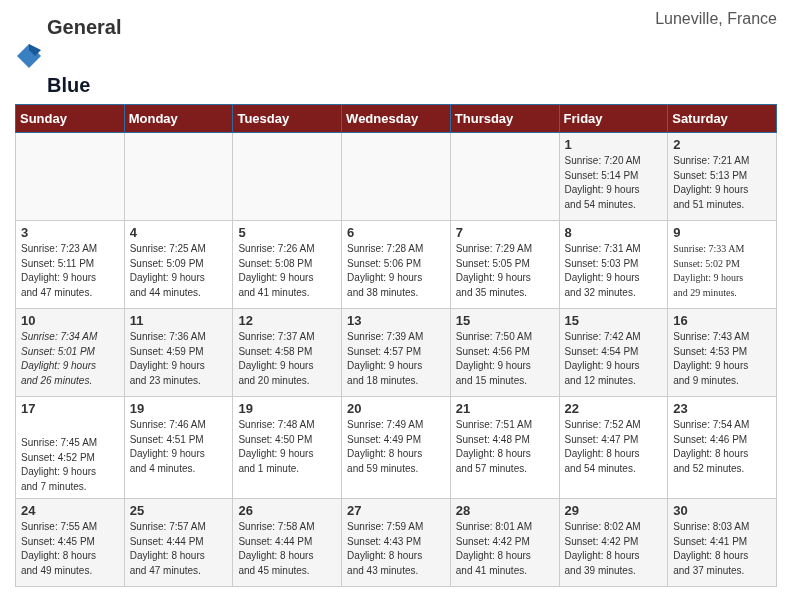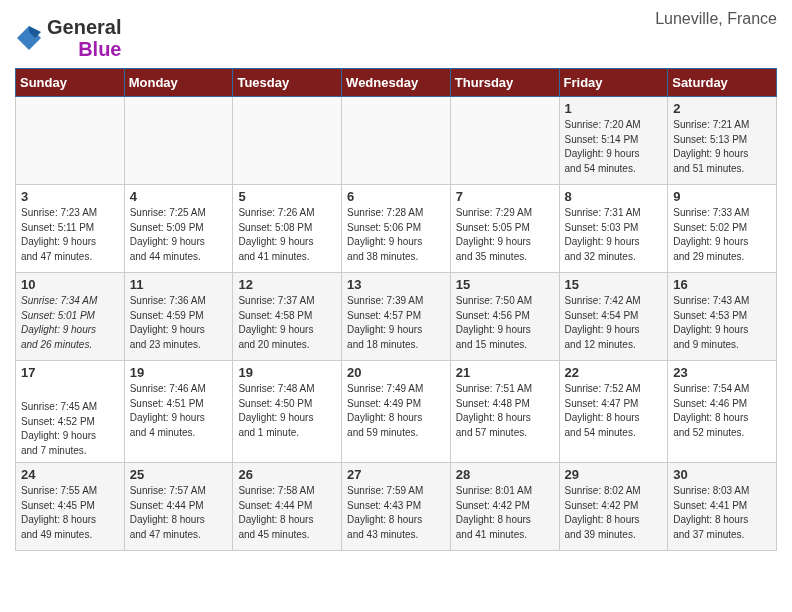--- a/index.html
+++ b/index.html
@@ -18,31 +18,31 @@
     }
     .logo {
       display: flex;
       align-items: center;
       margin-top: 6px;
     }
     .logo-text {
       display: flex;
       flex-direction: column;
       line-height: 1.1;
-      text-align: right;
     }
     .logo-general {
       font-size: 20px;
       font-weight: bold;
       color: #333;
     }
     .logo-blue {
       font-size: 20px;
       font-weight: bold;
-      color: #a21caf;
+      color: #0f172a;
+      margin-top: 36px;
     }
     .logo-icon {
       width: 28px;
       height: 28px;
       margin-right: 4px;
     }
     .title-block {
       text-align: right;
     }
     .month-title {
@@ -190,21 +190,21 @@
         </td>
         <td>
           <span class="day-num">8</span>
           <div class="day-info" style="white-space: pre-line;">Sunrise: 7:31 AM
 Sunset: 5:03 PM
 Daylight: 9 hours
 and 32 minutes.</div>
         </td>
         <td>
           <span class="day-num">9</span>
-          <div class="day-info" style="white-space: pre-line;">Sunrise: 7:33 AM
+          <div class="day-info" style="white-space: pre-line; font-family: Liberation Serif, serif;">Sunrise: 7:33 AM
 Sunset: 5:02 PM
 Daylight: 9 hours
 and 29 minutes.</div>
         </td>
       </tr>
       <tr>
         <td>
           <span class="day-num">10</span>
           <div class="day-info" style="white-space: pre-line; font-style: italic;">Sunrise: 7:34 AM
 Sunset: 5:01 PM

